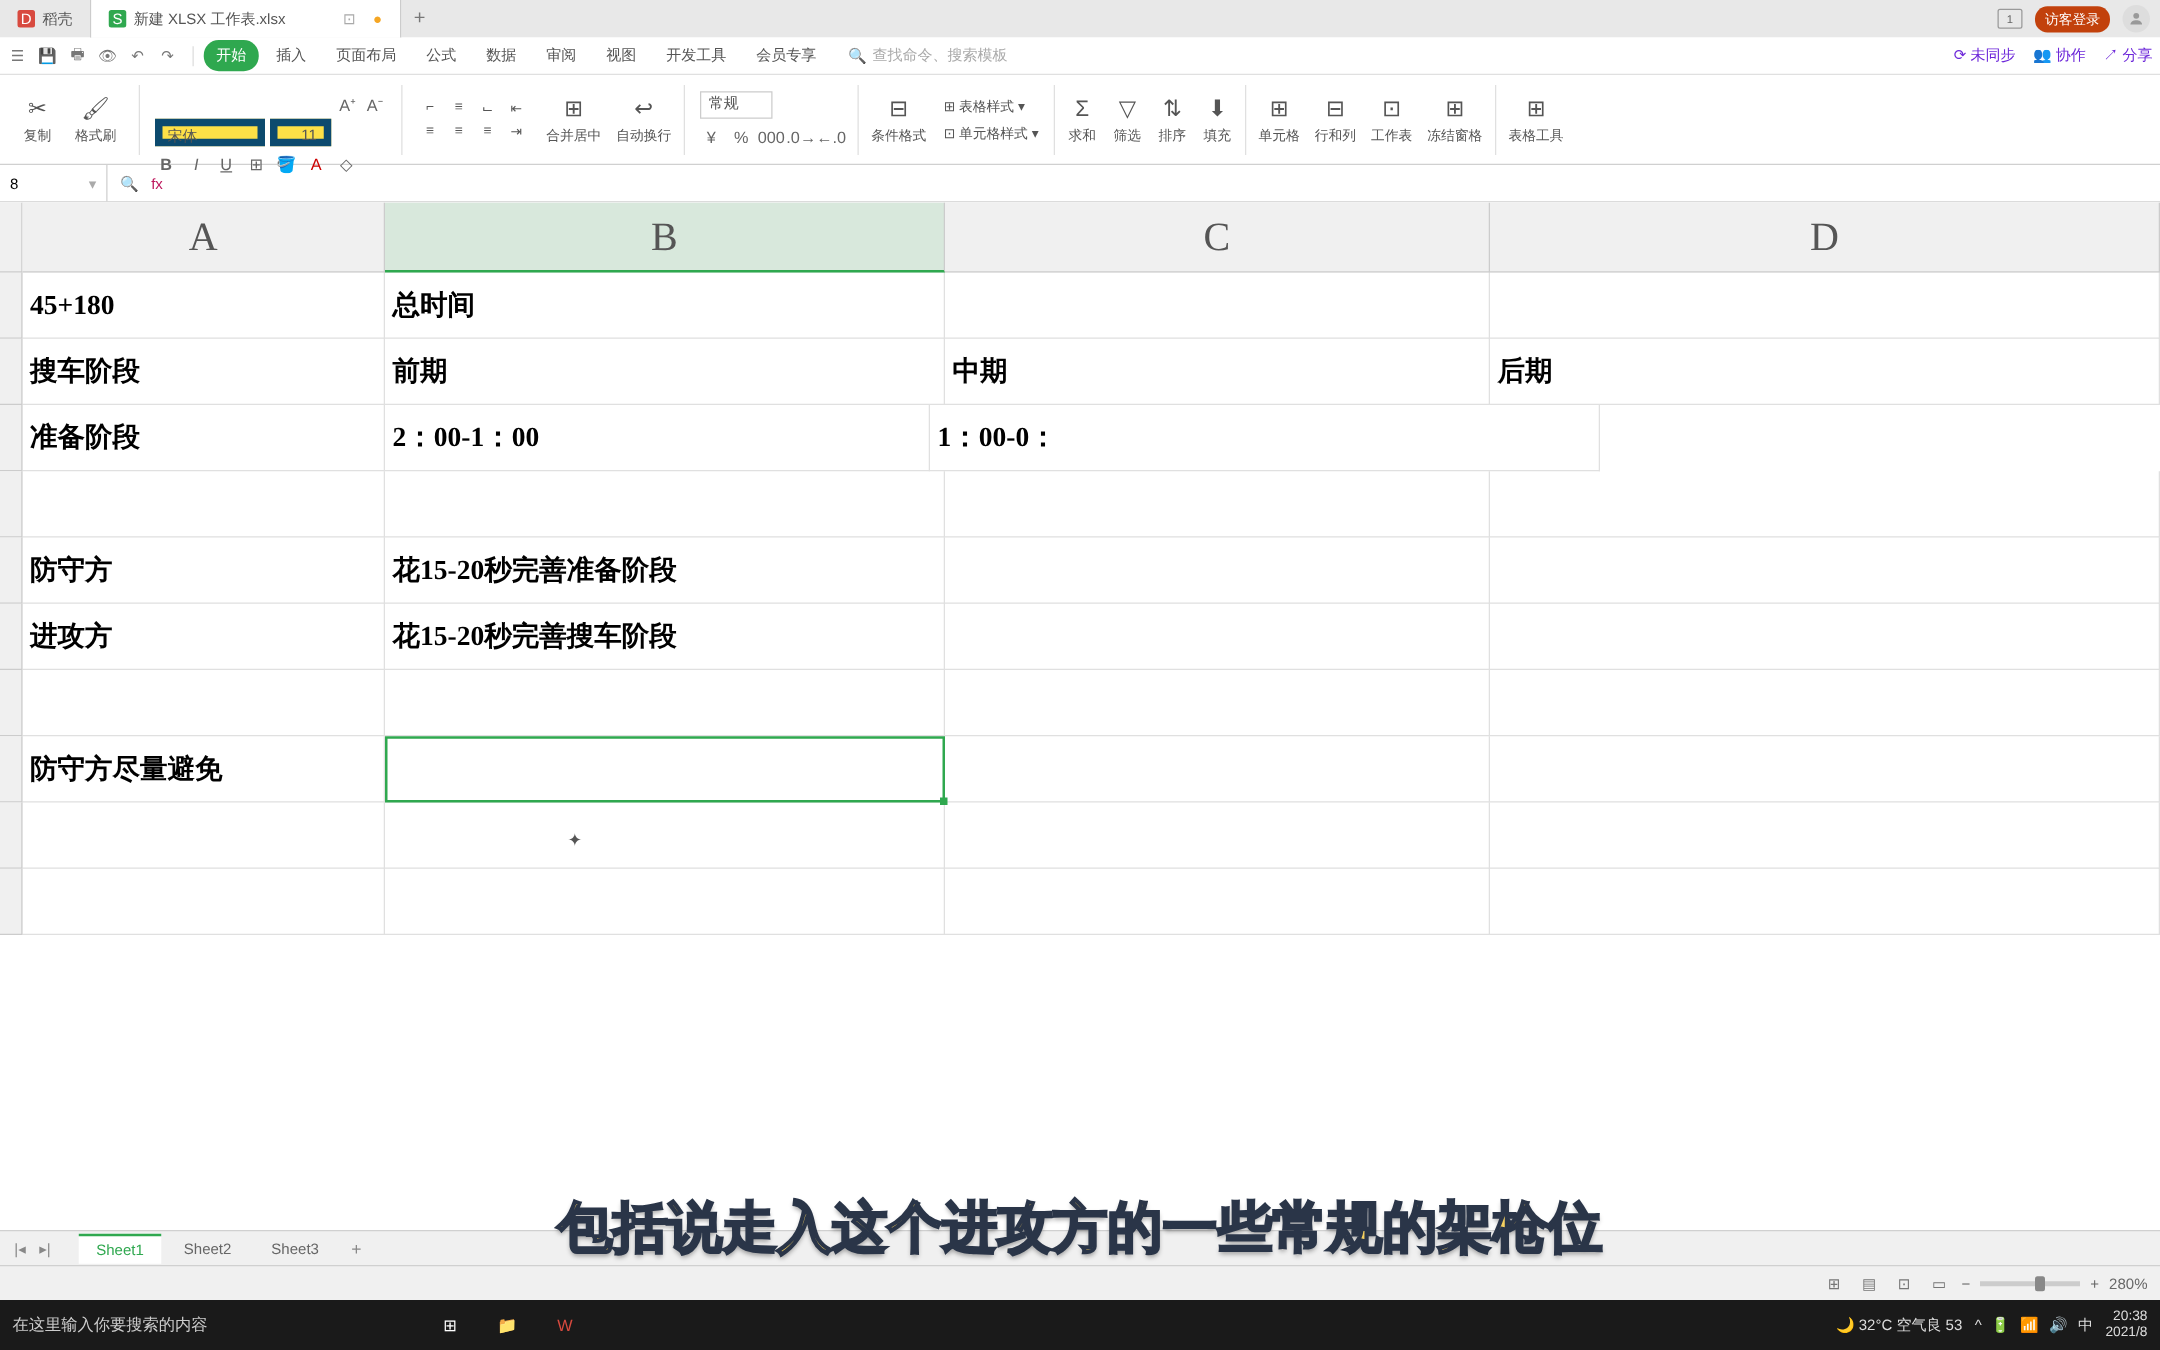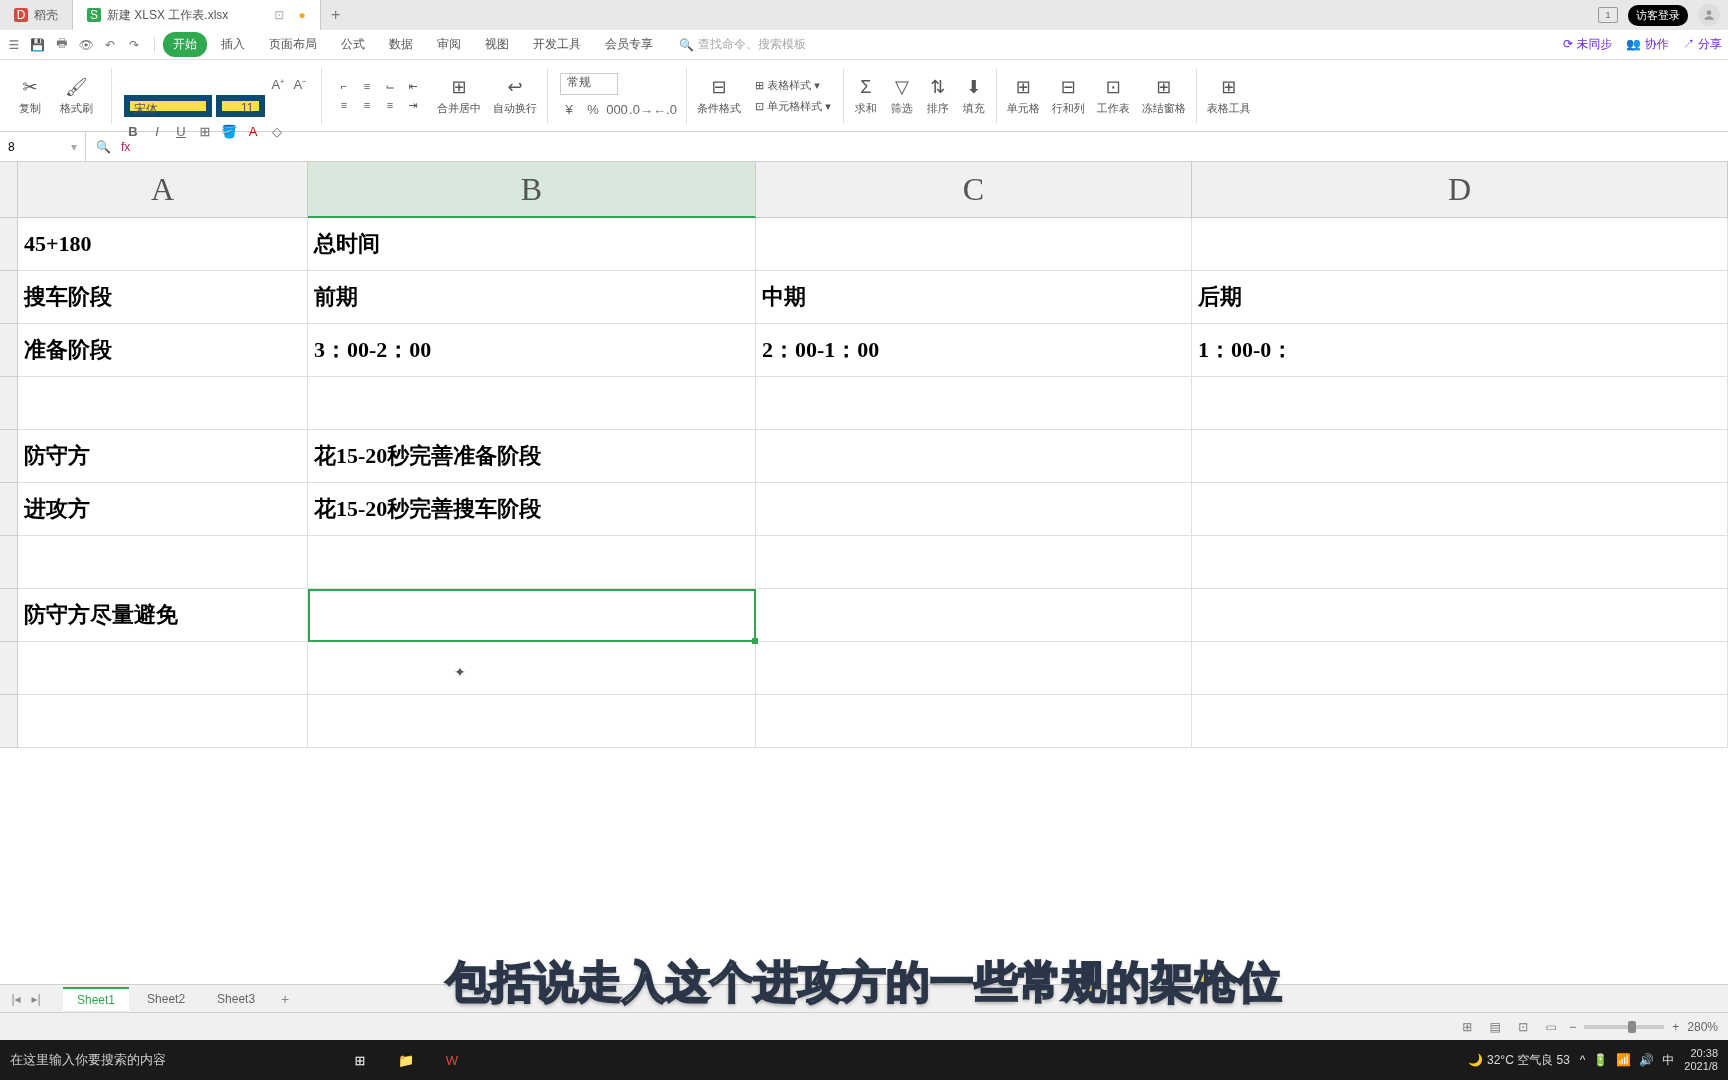--- a/index.html
+++ b/index.html
@@ -8,21 +8,21 @@
 
 .titlebar { height: 30px; background: #e8e8e8; display: flex; align-items: center; }
 .tab { height: 30px; padding: 0 14px; display: flex; align-items: center; gap: 6px; font-size: 12px; color: #555; border-right: 1px solid #ccc; }
 .tab.active { background: #fff; }
 .tab-icon { width: 14px; height: 14px; display: inline-flex; align-items: center; justify-content: center; font-size: 12px; }
 .tab-icon.red { background: #d84a3f; color: #fff; border-radius: 2px; }
 .tab-icon.green { background: #2fa84f; color: #fff; border-radius: 2px; }
 .tab-add { width: 30px; text-align: center; color: #777; font-size: 16px; }
 .titlebar-right { margin-left: auto; display: flex; align-items: center; gap: 10px; padding-right: 8px; }
 .switch-icon { width: 20px; height: 16px; border: 1px solid #999; border-radius: 2px; font-size: 9px; display: flex; align-items: center; justify-content: center; color: #666; }
-.login-pill { background: #000000; color: #fff; font-size: 11px; padding: 3px 8px; border-radius: 10px; }
+.login-pill { background: #c2410c; color: #fff; font-size: 11px; padding: 3px 8px; border-radius: 10px; }
 .avatar { width: 22px; height: 22px; background: #ddd; border-radius: 50%; display: flex; align-items: center; justify-content: center; }
 
 
 .menubar { height: 30px; background: #fff; border-bottom: 1px solid #e0e0e0; display: flex; align-items: center; padding: 0 6px; font-size: 12px; color: #555; gap: 4px; }
 .menubar .qat { display: flex; gap: 8px; align-items: center; }
 .qat-icon { width: 16px; height: 16px; color: #777; display: flex; align-items: center; justify-content: center; }
 .qat-sep { width: 1px; height: 16px; background: #ddd; margin: 0 4px; }
 .menu-item { padding: 4px 10px; cursor: pointer; font-family: Liberation Serif, serif; }
 .menu-item.active { background: #2fa84f; color: #fff; border-radius: 12px; }
 .search-cmd { margin-left: 12px; color: #aaa; display: flex; align-items: center; gap: 4px; }
@@ -300,21 +300,20 @@
     <div class="row">
         <div class="row-h"></div>
       <div class="cell col-A">搜车阶段</div>
       <div class="cell col-B">前期</div>
       <div class="cell col-C">中期</div>
       <div class="cell col-D">后期</div>
     </div>
     <div class="row">
         <div class="row-h"></div>
       <div class="cell col-A">准备阶段</div>
-      <div class="cell col-B">3：00-2：00</div>
       <div class="cell col-C">2：00-1：00</div>
       <div class="cell col-D">1：00-0：</div>
     </div>
     <div class="row">
         <div class="row-h"></div>
       <div class="cell col-A"></div>
       <div class="cell col-B"></div>
       <div class="cell col-C"></div>
       <div class="cell col-D"></div>
     </div>

